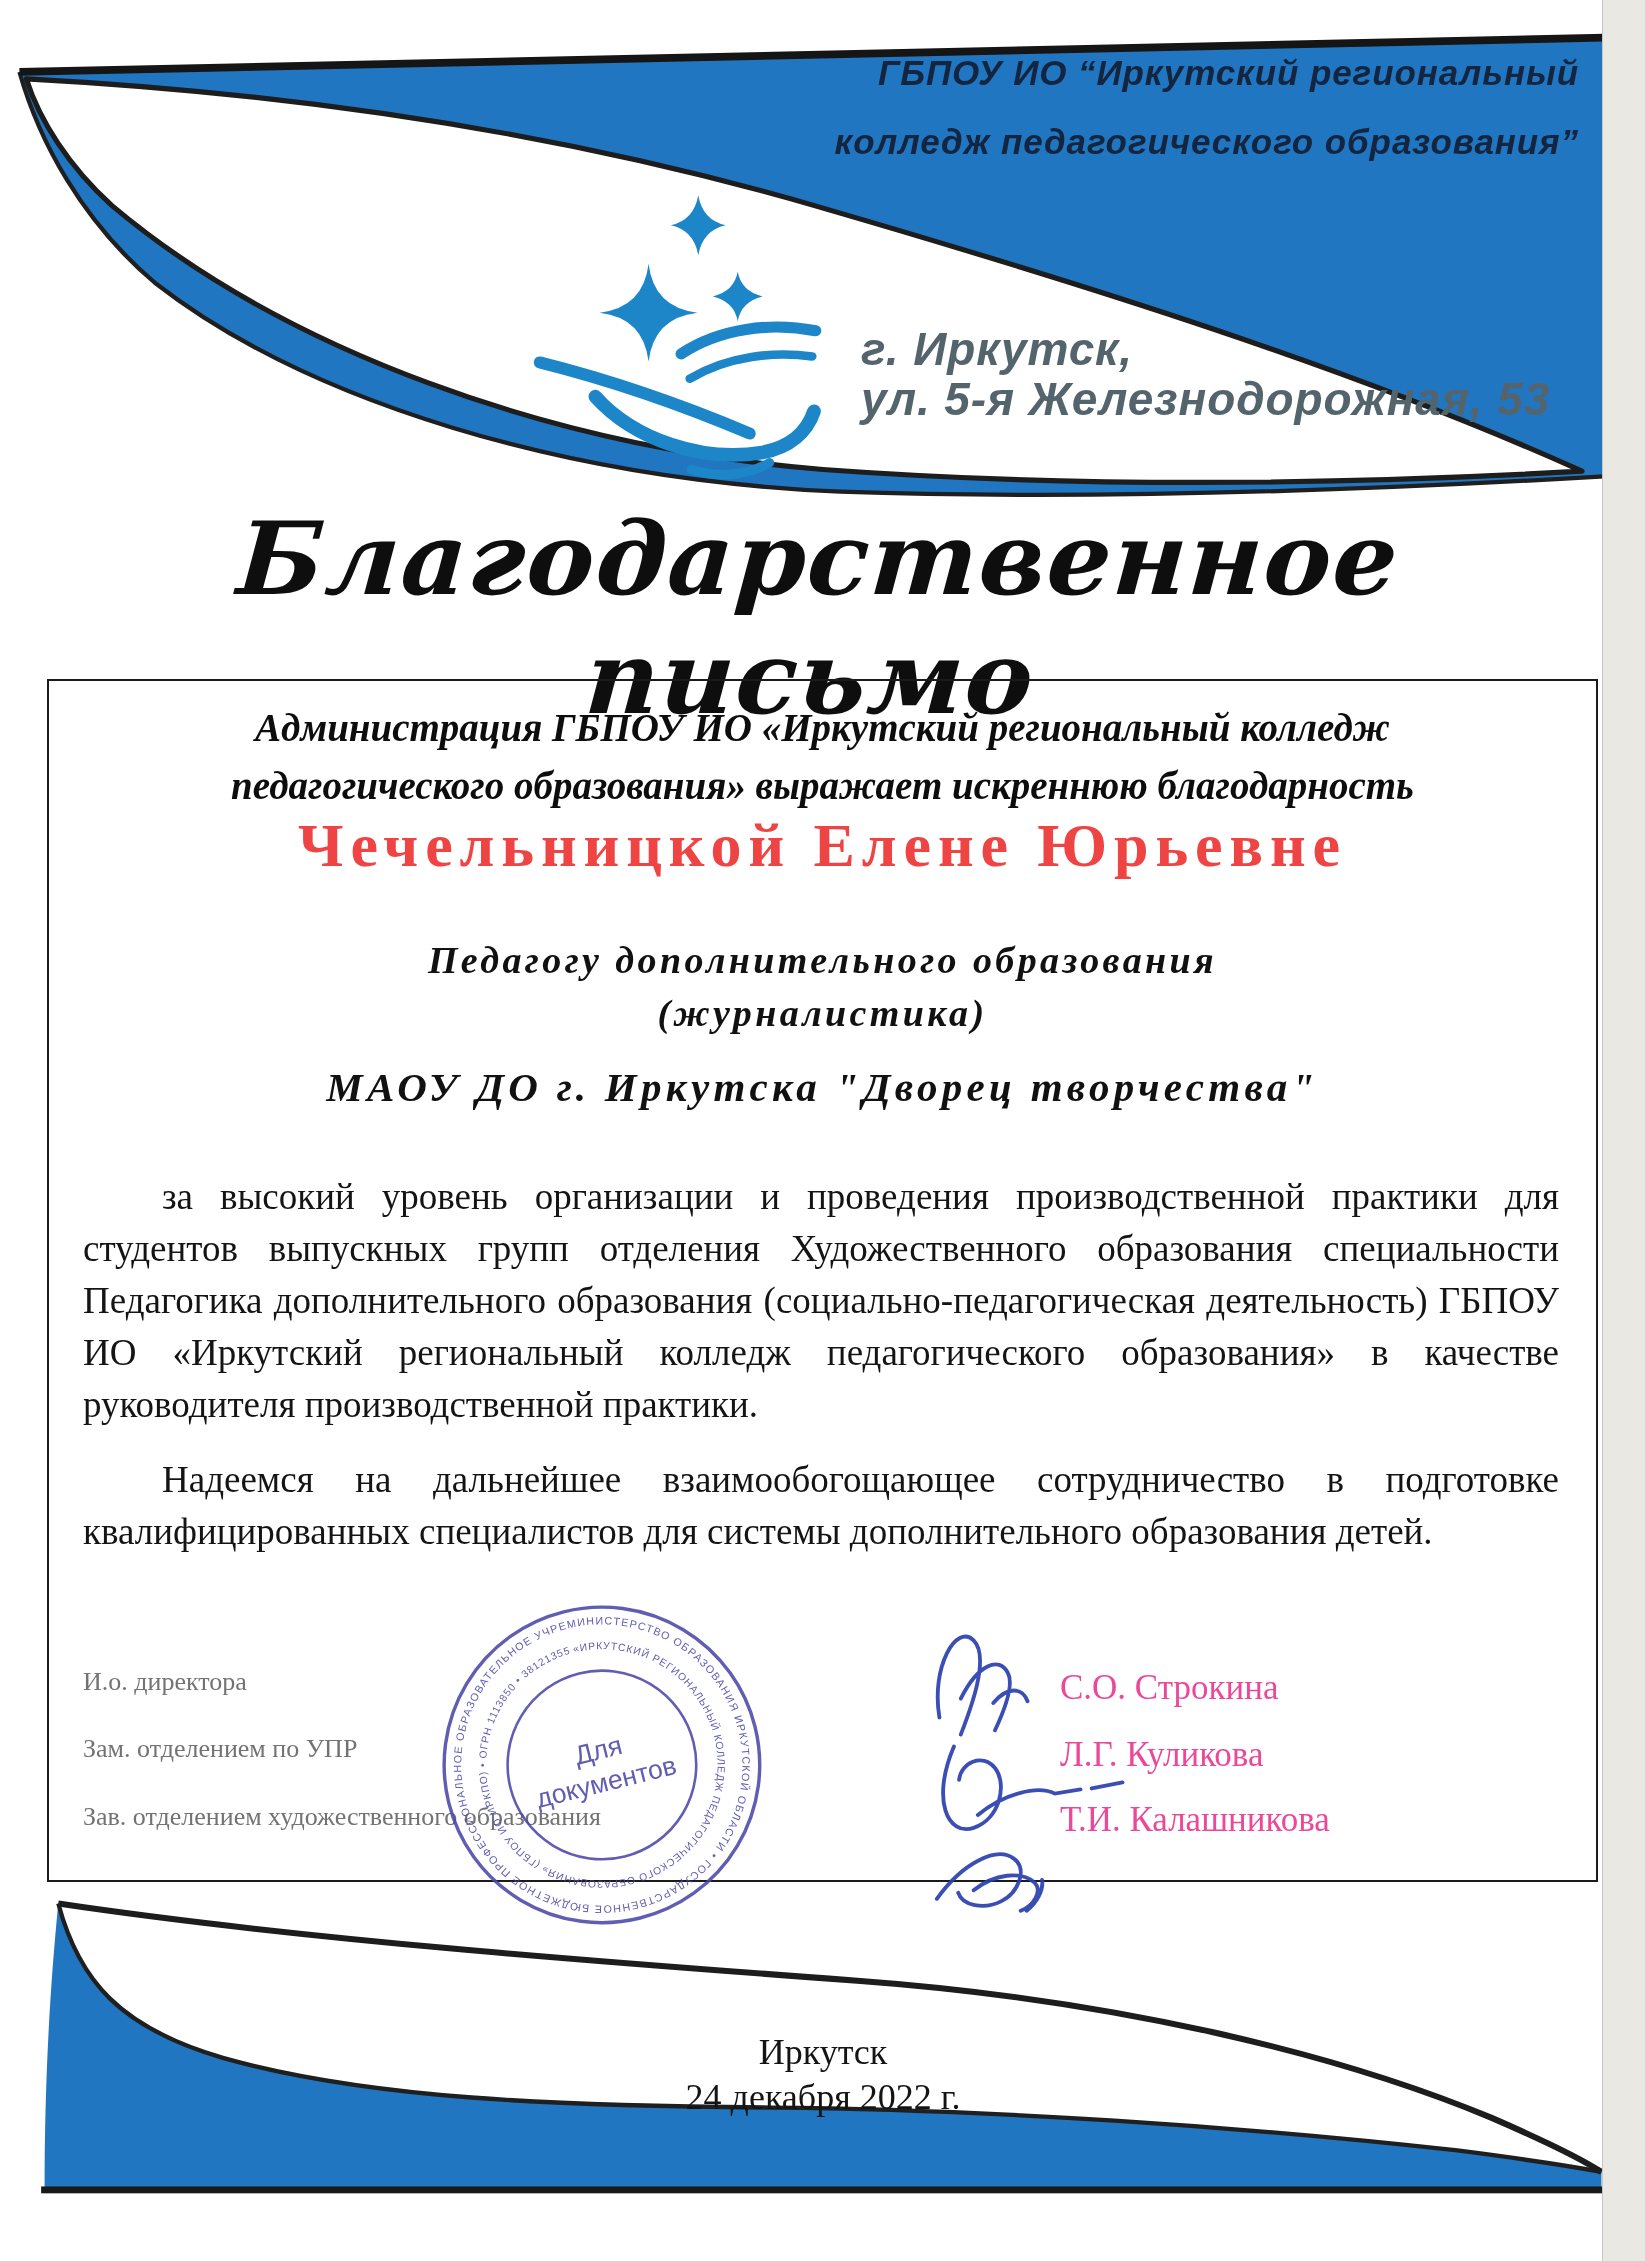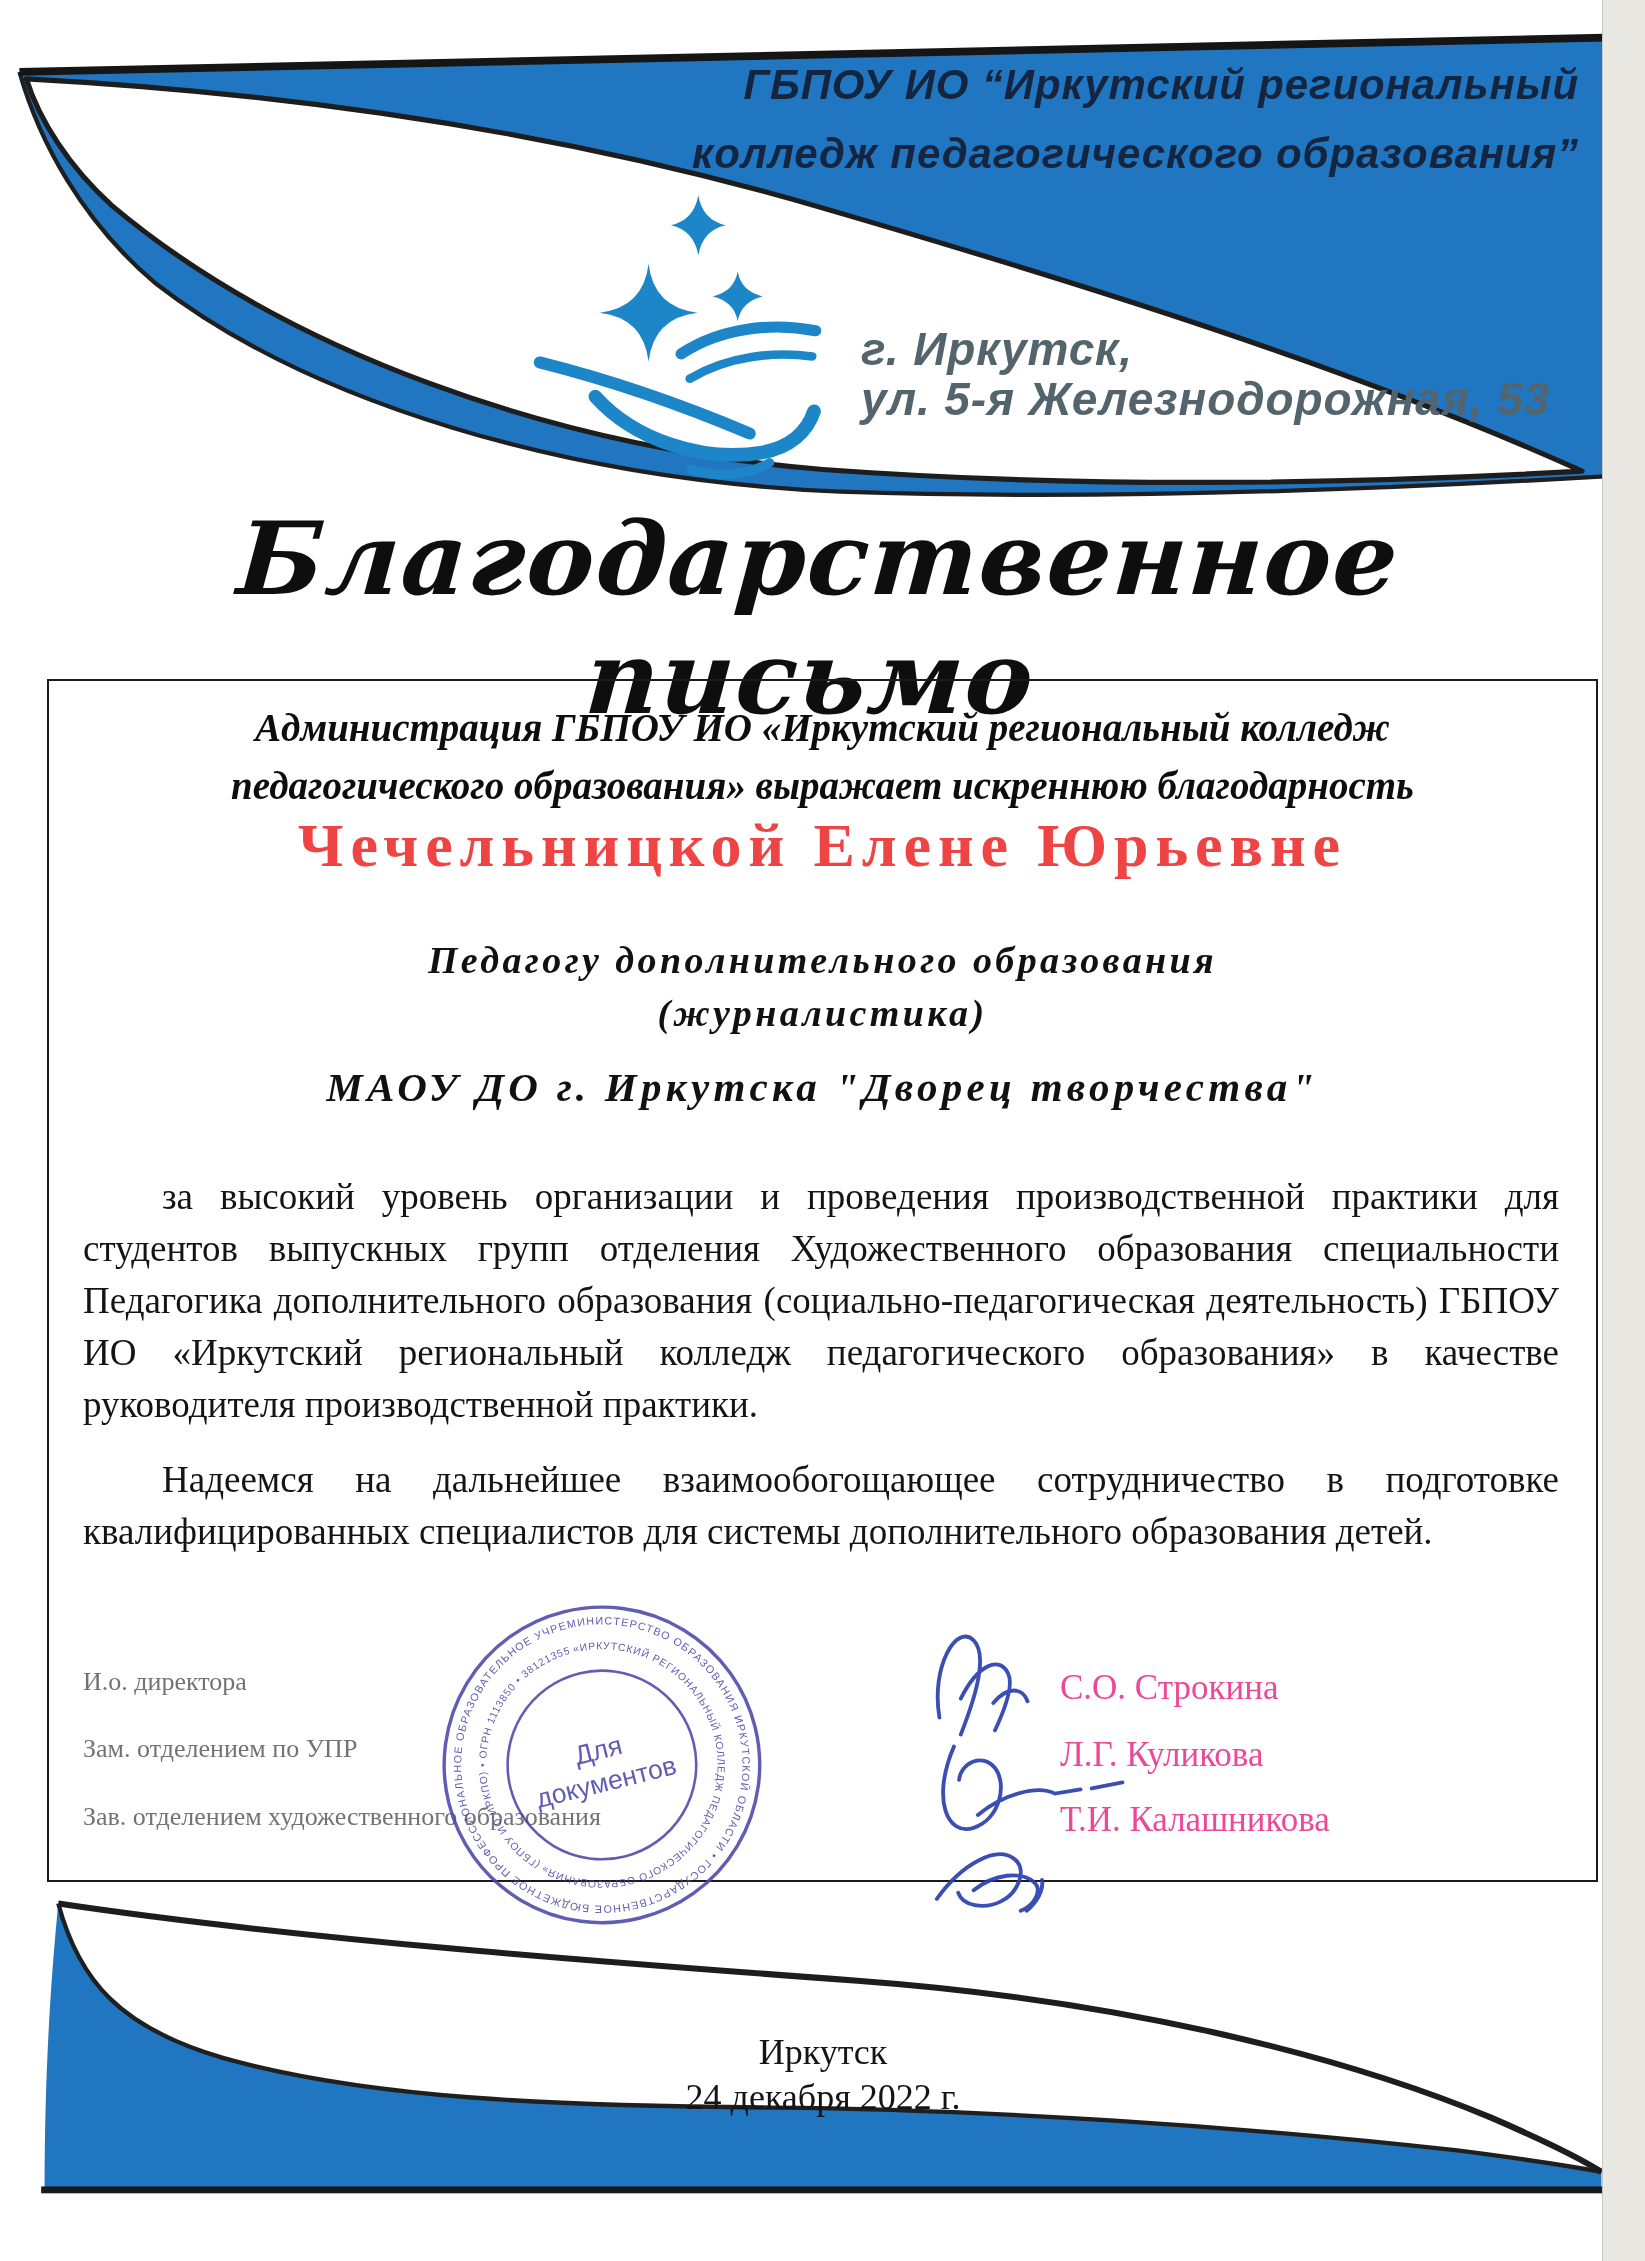--- a/index.html
+++ b/index.html
@@ -4,23 +4,23 @@
 <style>
   html,body{margin:0;padding:0;background:#ffffff;}
   .page{
     position:relative;width:1646px;height:2261px;background:#ffffff;
     overflow:hidden;font-family:"Liberation Serif",serif;color:#1a1a1a;
   }
   svg{display:block;}
 
   
   .org-header{
-    position:absolute;top:50px;right:67px;text-align:right;
+    position:absolute;top:38px;right:67px;text-align:right;
     font-family:"Liberation Sans",sans-serif;font-style:italic;font-weight:600;
-    font-size:42px;line-height:69px;color:#14253f;letter-spacing:0.9px;
+    font-size:35px;line-height:69px;color:#14253f;letter-spacing:0.9px;
   }
   
   .address{
     position:absolute;left:861px;top:324px;
     font-family:"Liberation Sans",sans-serif;font-style:italic;font-weight:700;
     font-size:46px;line-height:50px;color:#54646d;letter-spacing:0.9px;
   }
   .letter-title{
     position:absolute;top:499px;left:0;width:1629px;text-align:center;
     font-family:"DejaVu Serif",serif;font-style:italic;font-weight:700;

